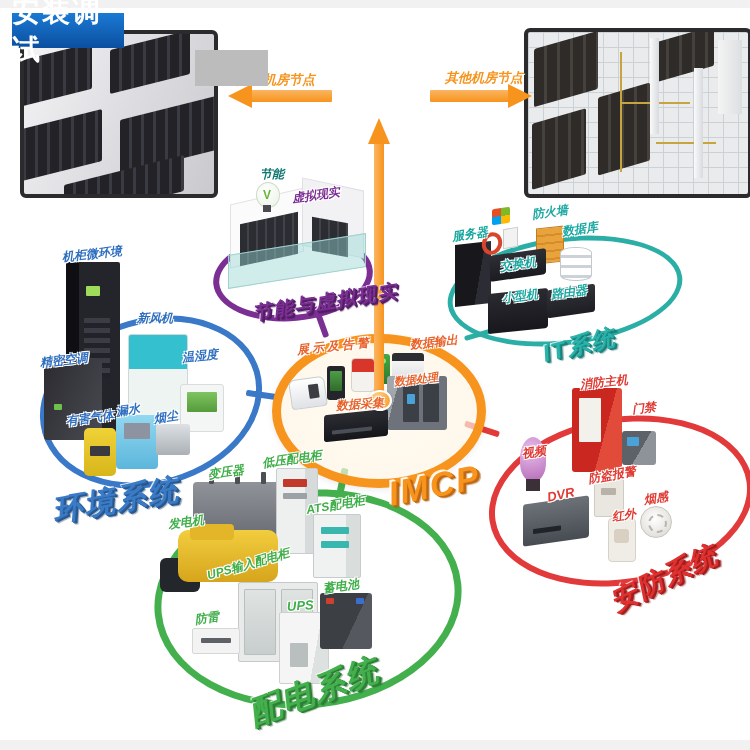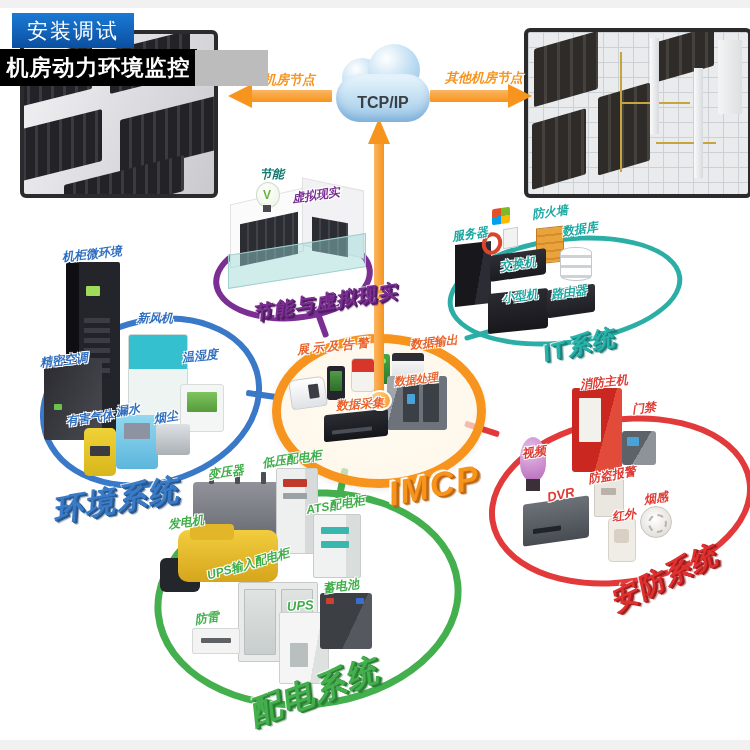--- a/index.html
+++ b/index.html
@@ -12,22 +12,22 @@
   .photo-left{left:20px;top:30px;width:190px;height:160px;background:linear-gradient(115deg,#f4f4f6 0%,#dcdce0 55%,#c9c9ce 100%);}
   .photo-right{left:524px;top:28px;width:220px;height:162px;background-color:#e9ebed;
     background-image:linear-gradient(#ccd1d5 1px,transparent 1px),linear-gradient(90deg,#ccd1d5 1px,transparent 1px);
     background-size:15px 15px;}
   .rackrow{position:absolute;background:repeating-linear-gradient(90deg,#222227 0 9px,#3a3a42 9px 12px);transform:skewY(-14deg);border-radius:2px;}
   .rackrow2{position:absolute;background:repeating-linear-gradient(90deg,#2e2b28 0 10px,#45413d 10px 13px);transform:skewY(-16deg);border-radius:2px;}
   .pillar{position:absolute;background:linear-gradient(90deg,#fafafa,#d7dadd);}
   .trace{position:absolute;background:#c8a43c;}
 
   
-  .badge{position:absolute;left:12px;top:13px;width:122px;height:35px;z-index:7;
-    background:linear-gradient(180deg,#1a7ad4,#0b4fa0);color:#fff;font-weight:normal;font-size:21px;
+  .badge{position:absolute;left:12px;top:13px;width:112px;height:35px;z-index:7;
+    background:linear-gradient(180deg,#1a7ad4,#0b4fa0);color:#fff;font-weight:bold;font-size:28px;
     display:flex;align-items:center;justify-content:center;letter-spacing:2px;}
   .titlebar{position:absolute;left:0;top:49px;width:197px;height:37px;background:#000;color:#fff;z-index:7;
     font-weight:bold;font-size:22px;display:flex;align-items:center;justify-content:center;letter-spacing:1px;}
   .graybox{position:absolute;left:195px;top:50px;width:73px;height:36px;background:#bcbcbc;z-index:7;}
 
   
   .cloud{position:absolute;left:336px;top:44px;width:94px;height:82px;z-index:5;}
   .cloud .puff{position:absolute;border-radius:50%;background:radial-gradient(circle at 35% 28%,#ffffff,#bcdcf2 55%,#8fc0e4);}
   .cloud .base{position:absolute;left:0;bottom:4px;width:94px;height:48px;border-radius:24px;
     background:linear-gradient(180deg,#eaf6fd,#9cc8e8);box-shadow:inset 0 -5px 9px rgba(70,125,185,.35);}
@@ -105,39 +105,32 @@
     <div class="rackrow2" style="left:128px;top:2px;width:58px;height:40px;"></div>
     <div class="trace" style="left:92px;top:20px;width:2px;height:120px;"></div>
     <div class="trace" style="left:92px;top:70px;width:70px;height:2px;"></div>
     <div class="trace" style="left:128px;top:110px;width:60px;height:2px;"></div>
     <div class="pillar" style="left:122px;top:6px;width:9px;height:96px;"></div>
     <div class="pillar" style="left:166px;top:36px;width:9px;height:110px;"></div>
     <div class="pillar" style="left:190px;top:8px;width:24px;height:74px;background:linear-gradient(90deg,#f4f4f4,#dcdfe1);"></div>
   </div>
 
   <div class="badge">安装调试</div>
-  <div class="titlebar">机房动力环境监控</div>
 
   <div class="nodelabel" style="left:237px;top:71px;">其他机房节点</div>
   <div class="nodelabel" style="left:445px;top:69px;">其他机房节点</div>
   <div class="graybox"></div>
 
   <div class="shaft" style="left:250px;top:90px;width:82px;height:12px;"></div>
   <div class="tri" style="left:228px;top:84px;border-top:12px solid transparent;border-bottom:12px solid transparent;border-right:24px solid #f7941d;"></div>
   <div class="shaft" style="left:430px;top:90px;width:80px;height:12px;"></div>
   <div class="tri" style="left:508px;top:84px;border-top:12px solid transparent;border-bottom:12px solid transparent;border-left:24px solid #f7941d;"></div>
   <div class="shaft" style="left:374px;top:142px;width:10px;height:254px;background:linear-gradient(90deg,#fbb562,#f7941d);"></div>
   <div class="tri" style="left:368px;top:118px;border-left:11px solid transparent;border-right:11px solid transparent;border-bottom:26px solid #f7941d;"></div>
 
-  <div class="cloud">
-    <div class="puff" style="left:6px;top:14px;width:40px;height:40px;"></div>
-    <div class="puff" style="left:32px;top:0;width:52px;height:52px;"></div>
-    <div class="base"></div>
-    <div class="txt">TCP/IP</div>
-  </div>
 
   <div class="conn" style="left:318px;top:306px;width:6px;height:32px;background:#7b2f93;transform:rotate(-20deg);"></div>
   <div class="conn" style="left:464px;top:332px;width:30px;height:5px;background:#2aaea6;transform:rotate(-16deg);"></div>
   <div class="conn" style="left:246px;top:392px;width:32px;height:6px;background:#3a78c8;transform:rotate(8deg);"></div>
   <div class="conn" style="left:464px;top:426px;width:36px;height:6px;background:#e23a3a;transform:rotate(18deg);"></div>
   <div class="conn" style="left:338px;top:468px;width:7px;height:36px;background:#43b04d;transform:rotate(12deg);"></div>
 
   <div class="ring ring-purple"></div>
   <div class="ring ring-teal"></div>
   <div class="ring ring-blue"></div>

